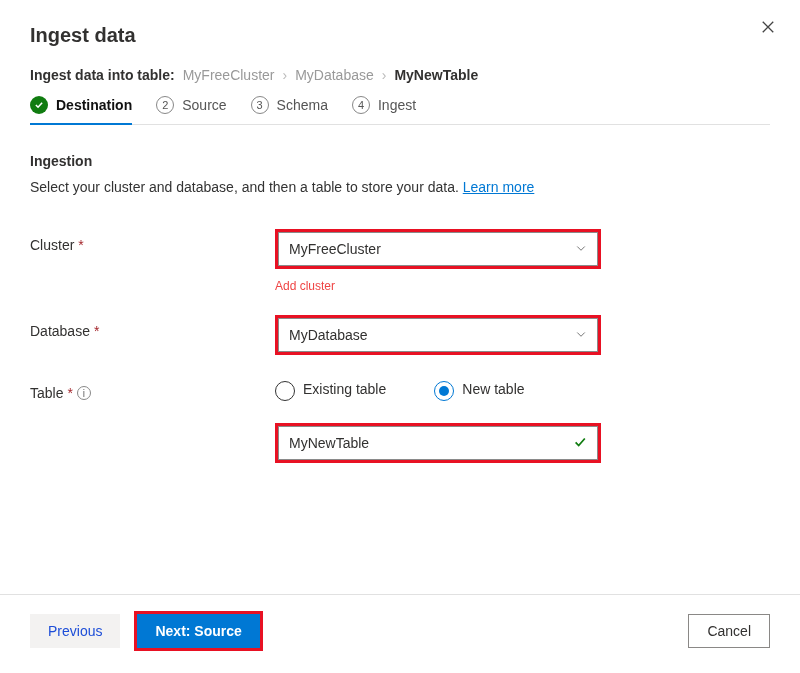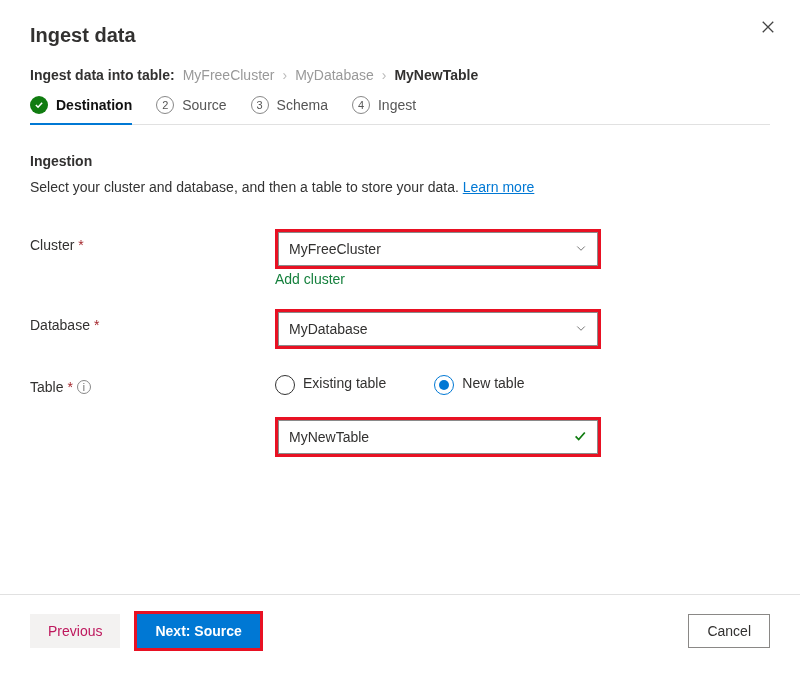--- a/index.html
+++ b/index.html
@@ -144,23 +144,23 @@
     display: flex;
     align-items: center;
     justify-content: space-between;
     padding: 0 10px;
     background: #fff;
     cursor: pointer;
     font-size: 14px;
   }
   .select-box .chev-down svg { width: 12px; height: 12px; }
   .link-below {
-    color: #15803d;
-    font-size: 14px;
-    margin-top: 2px;
+    color: #ef4444;
+    font-size: 12px;
+    margin-top: 10px;
     cursor: pointer;
     display: inline-block;
   }
   .radio-row {
     display: flex;
     gap: 48px;
     margin-bottom: 22px;
     padding-top: 4px;
   }
   .radio-item {
@@ -215,21 +215,21 @@
     padding: 0 18px;
     display: flex;
     align-items: center;
     justify-content: center;
     font-size: 14px;
     cursor: pointer;
     border: none;
   }
   .btn-disabled {
     background: #f3f2f1;
-    color: #be185d;
+    color: #1d4ed8;
     cursor: default;
   }
   .btn-primary {
     background: #0078d4;
     color: #fff;
     font-weight: 600;
   }
   .btn-outline {
     background: #fff;
     border: 1px solid #8a8886;

